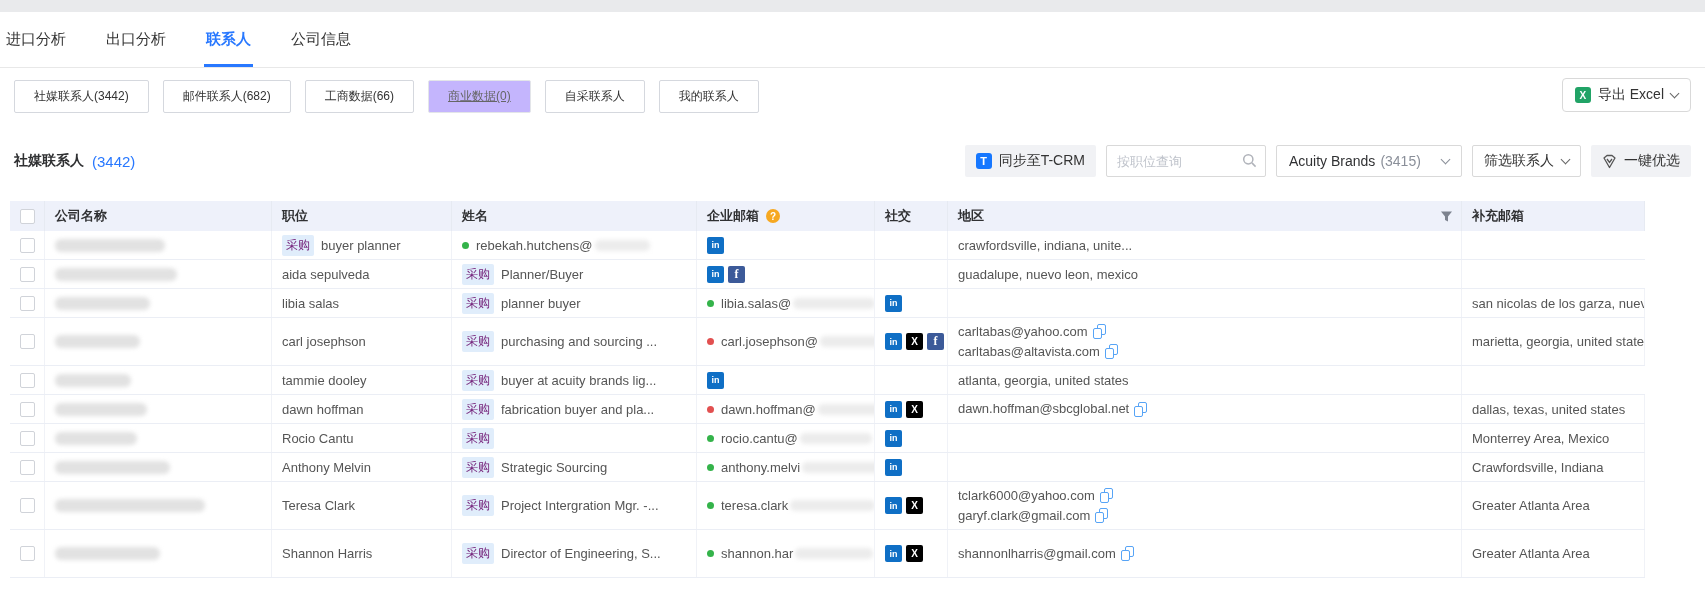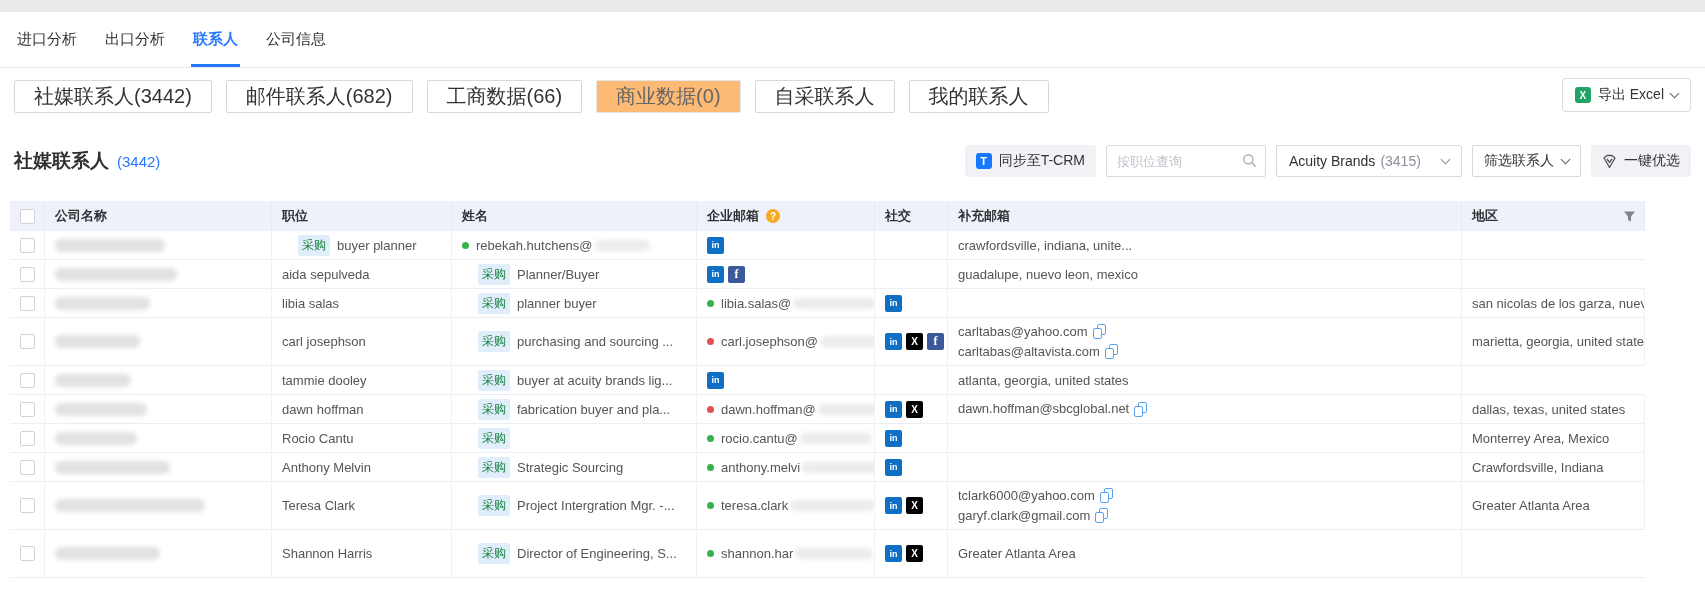--- a/index.html
+++ b/index.html
@@ -2,39 +2,39 @@
 <html><head>
 <meta charset="utf-8">
 <style>
   * { margin:0; padding:0; box-sizing:border-box; }
   body { font-family:"Liberation Sans","DejaVu Sans",sans-serif; background:#fff; }
   .page { position:relative; width:1705px; height:595px; overflow:hidden; background:#fff; }
 
   .top-strip { height:12px; background:#e9eaec; }
 
   
-  .tabbar { display:flex; gap:24px; padding:0 0 0 15px; border-bottom:1px solid #e8e8e8; height:56px; align-items:flex-end; }
+  .tabbar { display:flex; gap:36px; padding:0 0 0 4px; border-bottom:1px solid #e8e8e8; height:56px; align-items:flex-end; }
   .tab { font-size:15px; color:#333; padding:14px 2px 15px; cursor:pointer; border-bottom:3px solid transparent; }
   .tab.active { color:#2878ff; font-weight:bold; border-bottom-color:#2878ff; }
 
   
   .filterbar { display:flex; gap:14px; padding:12px 14px; align-items:center; }
-  .fbtn { height:33px; padding:0 19px; border:1px solid #d5d8de; background:#fff; font-size:20px; color:#333;
+  .fbtn { height:33px; padding:0 19px; border:1px solid #d5d8de; background:#fff; font-size:12px; color:#333;
           border-radius:2px; display:inline-flex; align-items:center; cursor:pointer;text-align:center; }
-  .fbtn.muted { background:#fdba74; border-color:#e3e5e9; color:#666; }
+  .fbtn.muted { background:#c4b5fd; border-color:#e3e5e9; color:#666;text-decoration:underline; }
   .export-btn { position:absolute; right:14px; top:78px; height:34px; border:1px solid #d9d9d9; border-radius:4px;
           background:#fff; display:inline-flex; align-items:center; gap:7px; padding:0 12px; font-size:14px; color:#333; cursor:pointer; }
   .xls-ic { width:16px; height:16px; background:#21a366; border-radius:3px; color:#fff; font-size:10px; font-weight:bold;
           display:inline-flex; align-items:center; justify-content:center; }
   .chev { width:7px; height:7px; border-right:1.5px solid #666; border-bottom:1.5px solid #666;
           transform:rotate(45deg); margin-top:-4px; display:inline-block; }
 
   
   .sectionbar { display:flex; align-items:center; padding:0 14px; margin-top:16px; height:40px; }
-  .sec-title { font-size:19px; font-weight:bold; color:#303133; }
+  .sec-title { font-size:14px; font-weight:bold; color:#303133; }
   .sec-count { font-size:15px; color:#2878ff; margin-left:8px; }
   .tools { margin-left:auto; display:flex; gap:10px; align-items:center; }
   .tool-grey { height:32px; background:#f1f2f5; border-radius:2px; display:inline-flex; align-items:center; gap:7px;
           padding:0 11px; font-size:14px; color:#333; cursor:pointer; border:none; }
   .tool-white { height:32px; background:#fff; border:1px solid #d9d9d9; border-radius:2px; display:inline-flex;
           align-items:center; gap:8px; padding:0 11px; font-size:14px; color:#333; cursor:pointer; }
   .tcrm-ic { width:16px; height:16px; background:#1677ff; border-radius:3px; color:#fff; font-size:11px; font-weight:bold;
           display:inline-flex; align-items:center; justify-content:center; }
   .search-wrap { position:relative; }
   .search-wrap input { width:160px; height:32px; border:1px solid #d9d9d9; border-radius:2px; padding:0 17px 0 10px;
@@ -54,21 +54,21 @@
   .cell { padding:0 8px 0 10px; height:100%; display:flex; align-items:center; border-right:1px solid #e6eaf2; overflow:hidden; white-space:nowrap; }
   .tbody .trow { border-bottom:1px solid #ebeef5; color:#555; }
   .tbody .cell { border-right:1px solid #f0f2f7; }
   .cb-cell { justify-content:center; padding:0; }
   .cb { width:15px; height:15px; border:1px solid #d0d3d9; border-radius:2px; background:#fff; cursor:pointer; flex:none; }
   .help-ic { width:14px; height:14px; border-radius:50%; background:#f6a821; color:#fff; font-size:10px; font-weight:bold;
           display:inline-flex; align-items:center; justify-content:center; margin-left:7px; flex:none; }
   .funnel { margin-left:auto; }
   .blur { display:inline-block; height:13px; border-radius:6px; background:#e2e2e2; filter:blur(2px); flex:none; }
   .eblur { display:inline-block; height:11px; border-radius:5px; background:#ececec; filter:blur(2px); flex:none; margin:0 2px; }
-  .tag { background:#e0edfb; color:#15803d; font-size:12px; padding:2px 4px; border-radius:2px; margin-right:7px; flex:none;margin-left:16px; }
+  .tag { background:#e0edfb; color:#701a75; font-size:12px; padding:2px 4px; border-radius:2px; margin-right:7px; flex:none; }
   .dot { width:7px; height:7px; border-radius:50%; flex:none; margin-right:7px; }
   .dot.green { background:#34b34a; } .dot.red { background:#e25050; }
   .copy { position:relative; width:13px; height:15px; display:inline-block; flex:none; margin-left:5px; cursor:pointer; }
   .copy::before { content:""; position:absolute; top:0; right:0; width:7px; height:9px; border:1.5px solid #57a4f6; border-radius:2px; }
   .copy::after  { content:""; position:absolute; bottom:0; left:0; width:7px; height:9px; border:1.5px solid #57a4f6; border-radius:2px; background:#fff; }
   .soc { width:17px; height:17px; border-radius:2px; color:#fff; font-weight:bold; display:inline-flex; align-items:center;
           justify-content:center; margin-right:4px; flex:none; cursor:pointer; }
   .soc.linkedin { background:#0f6fc5; font-size:9px; }
   .soc.x { background:#000; font-size:10px; }
   .soc.facebook { background:#3c5a99; font-size:12px; font-family:"Liberation Serif",serif; }
@@ -152,28 +152,28 @@
         <span>姓名</span>
       </div>
       <div class="cell">
         <span>企业邮箱</span>
         <span class="help-ic">?</span>
       </div>
       <div class="cell">
         <span>社交</span>
       </div>
       <div class="cell">
-        <span>补充邮箱</span>
-      </div>
-      <div class="cell">
         <span>地区</span>
         <svg class="funnel" width="13" height="13" viewBox="0 0 13 13">
           <path d="M1 1.5 H12 L8 6.5 V11.5 L5 10 V6.5 Z" fill="#7d838f"></path>
         </svg>
       </div>
+      <div class="cell">
+        <span>补充邮箱</span>
+      </div>
     </div>
     <div class="tbody" id="tbody">
         <div class="trow" style="height: 29px;">
           <div class="cell cb-cell">
             <span class="cb"></span>
           </div>
           <div class="cell">
             <span class="blur" style="width: 110px;"></span>
           </div>
           <div class="cell">
@@ -406,17 +406,23 @@
           </div>
           <div class="cell">
             <span class="dot green"></span>
             <span>shannon.har</span>
             <span class="eblur" style="width: 78px;"></span>
           </div>
           <div class="cell">
             <span class="soc linkedin">in</span>
             <span class="soc x">X</span>
           </div>
+          <div class="cell extra-col">
+            <div class="extra-line">
+              <span>shannonlharris@gmail.com</span>
+              <span class="copy"></span>
+            </div>
+          </div>
           <div class="cell">Greater Atlanta Area</div>
         </div>
       </div>
   </div>
 </div>
 
 </body></html>

